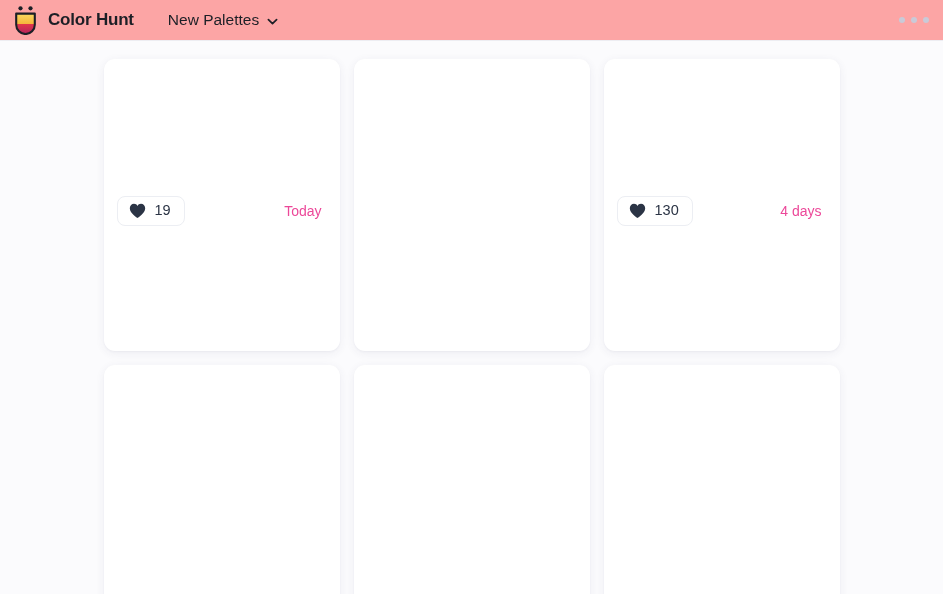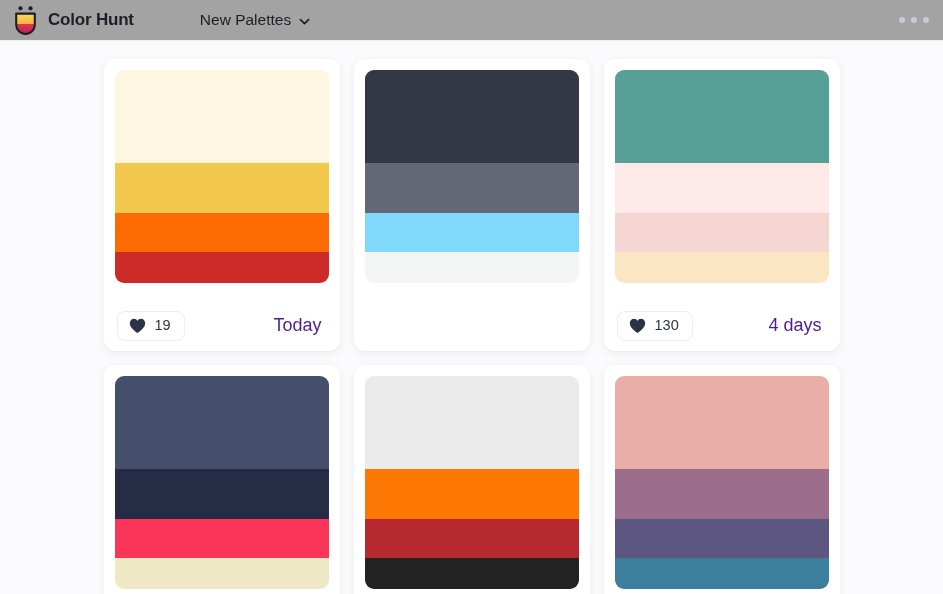--- a/index.html
+++ b/index.html
@@ -13,21 +13,21 @@
   body {
     font-family: "Liberation Sans", sans-serif;
     background: #ffffff;
     color: #2b3445;
     -webkit-font-smoothing: antialiased;
   }
 
   
   .header {
     height: 41px;
-    background: #a3a3a3;
+    background: #fca5a5;
     border-bottom: 1px solid #ededf2;
     display: flex;
     align-items: center;
     padding: 0 14px 0 12px;
     position: relative;
     z-index: 20;
   }
 
   .brand {
     display: flex;
@@ -57,21 +57,20 @@
     gap: 7px;
     margin-left: 32px;
     cursor: pointer;
     padding: 4px 2px;
   }
 
   .nav-dropdown-label {
     font-size: 15.5px;
     color: #1c1f26;
     white-space: nowrap;
-    margin-left: 32px;
   }
 
   .chevron {
     width: 13px;
     height: 13px;
     display: block;
   }
 
   .window-dots {
     margin-left: auto;
@@ -106,22 +105,21 @@
 
   
   .card {
     background: #ffffff;
     border-radius: 11px;
     padding: 11px 11px 0 11px;
     box-shadow: 0 2px 10px rgba(60, 60, 100, 0.07),
                 0 1px 2px rgba(60, 60, 100, 0.04);
     height: 292px;
     display: flex;
-    flex-direction: column;
-    gap: 17px;
+    flex-direction: row;
   }
 
   .swatches {
     border-radius: 9px;
     overflow: hidden;
     height: 213px;
     display: flex;
     flex-direction: column;
     flex: 0 0 auto;
   }
@@ -158,22 +156,22 @@
     flex: 0 0 auto;
   }
 
   .like-count {
     font-size: 14.5px;
     color: #2b3445;
     line-height: 1;
   }
 
   .timestamp {
-    font-size: 18px;
-    color: #4c1d95;
+    font-size: 14px;
+    color: #ec4899;
     padding-right: 5px;
     white-space: nowrap;
   }
 </style>
 </head>
 <body>
 
 <div class="header">
 
   <div class="brand">

